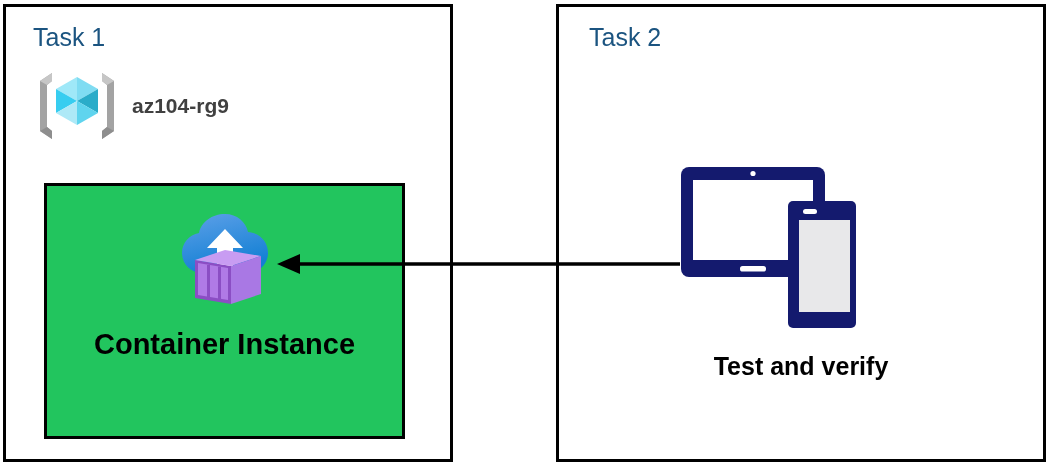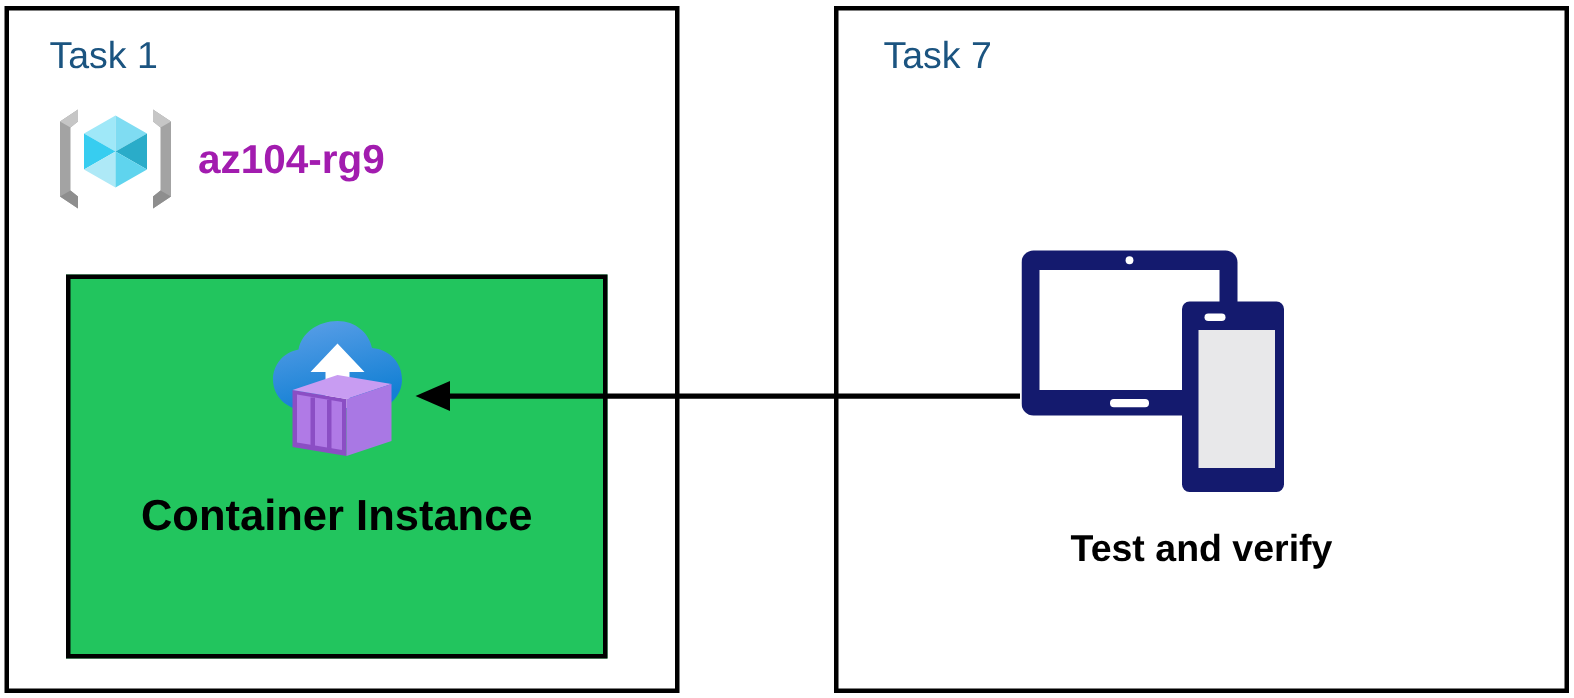--- a/index.html
+++ b/index.html
@@ -45,23 +45,23 @@
   
   #rg-row {
     position: absolute;
     left: 28px;
     top: 62px;
     display: flex;
     align-items: center;
   }
   #rg-icon { width: 86px; height: 74px; display: block; }
   #rg-label {
-    font-size: 27px;
+    font-size: 21px;
     font-weight: bold;
-    color: #a21caf;
+    color: #404040;
     white-space: nowrap;
     margin-left: 12px;
   }
 
   
   #aci-card {
     position: absolute;
     left: 38px;
     top: 176px;
     width: 361px;
@@ -190,21 +190,21 @@
 
         <path d="M22 52 L58 58 L88 48 L52 42 Z" fill="#c89cf2"></path>
 
         <path d="M58 58 L58 96 L88 86 L88 48 Z" fill="#a978e4"></path>
       </svg>
       <div id="aci-label">Container Instance</div>
     </div>
   </div>
 
   <div class="panel" id="panel-task2">
-    <div class="panel-title">Task 7</div>
+    <div class="panel-title">Task 2</div>
   </div>
 
   <svg id="devices-icon" viewBox="0 0 182 170">
 
     <path d="M8 4 L136 4 A8 8 0 0 1 144 12 L144 106 A8 8 0 0 1 136 114 L8 114 A8 8 0 0 1 0 106 L0 12 A8 8 0 0 1 8 4 Z" fill="#141a6e"></path>
 
     <rect x="12" y="17" width="120" height="80" fill="#ffffff"></rect>
 
     <circle cx="72" cy="10.5" r="2.6" fill="#ffffff"></circle>
 

